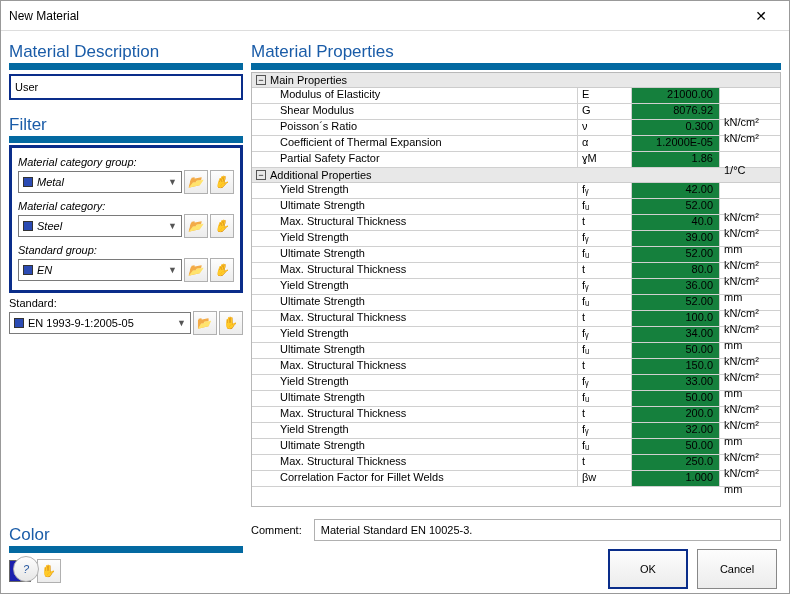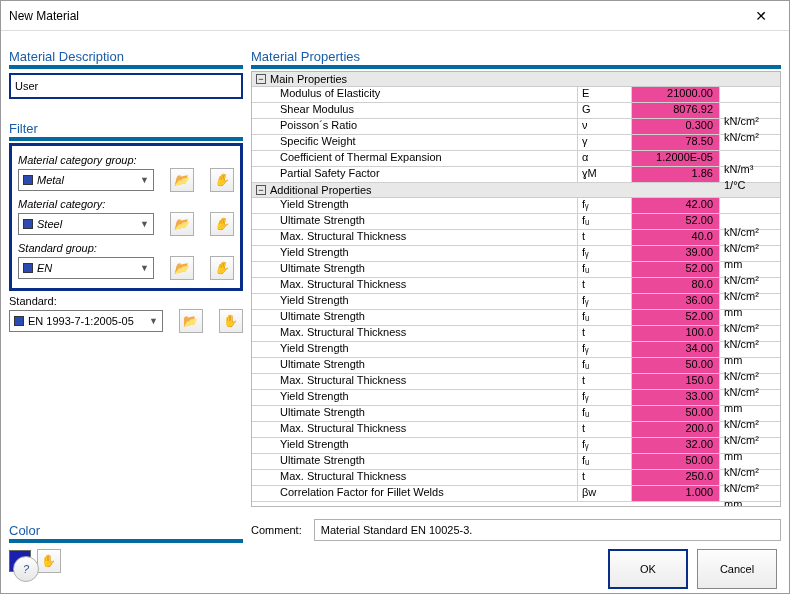--- a/index.html
+++ b/index.html
@@ -3,40 +3,40 @@
 <meta charset="utf-8">
 <style>
 * { box-sizing: border-box; font-family: "Segoe UI", Tahoma, sans-serif; font-size: 11px; }
 body { margin: 0; background: #fff; width: 790px; height: 594px; border: 1px solid #999; position: relative; }
 .titlebar { height: 30px; display: flex; align-items: center; padding: 0 8px; border-bottom: 1px solid #ddd; }
 .titlebar .title { font-size: 12px; }
 .titlebar .close-btn { margin-left: auto; width: 40px; text-align: center; font-size: 14px; cursor: pointer; }
 .content { display: flex; height: 514px; }
 .left-pane { width: 250px; padding: 4px 8px 4px 8px; }
 .right-pane { flex: 1; padding: 4px 8px 4px 0; display: flex; flex-direction: column; }
-.group-label { color: #1a5ca8; font-size: 13px; padding-bottom: 1px; border-bottom: 4px solid #0369a1; margin-top: 14px; }
+.group-label { color: #1a5ca8; font-size: 17px; padding-bottom: 1px; border-bottom: 7px solid #0369a1; margin-top: 7px; }
 .desc-input { width: 100%; height: 26px; border: 2px solid #0a2d8a; margin: 4px 0 8px 0; padding: 2px 4px; outline: none; }
 .filter-box { border: 3px solid #0a2d8a; padding: 4px 6px 8px 6px; margin-top: 2px; font-style: italic; }
 .field-label { margin: 4px 0 2px 0; }
-.row { display: flex; align-items: center; gap: 16px; margin-bottom: 6px; }
+.row { display: flex; align-items: center; gap: 2px; margin-bottom: 6px; }
 .combo { flex: 1; height: 22px; border: 1px solid #7a7a7a; background: #fff; display: flex; align-items: center; padding: 0 4px; position: relative; }
 .combo .swatch { width: 10px; height: 10px; border: 1px solid #333; margin-right: 4px; }
 .combo .dd { margin-left: auto; font-size: 9px; color: #555; }
 .iconbtn { width: 24px; height: 24px; border: 1px solid #b0b0b0; background: linear-gradient(#fdfdfd,#ececec); display: flex; align-items: center; justify-content: center; font-size: 12px; cursor: pointer; }
 .standard-row { margin-top: 4px; }
 .color-section { margin-top: 190px; }
 .color-row { display: flex; align-items: center; gap: 6px; margin-top: 6px; }
 .color-swatch { width: 22px; height: 22px; border: 1px solid #666; }
 .prop-table { flex: 1; border: 1px solid #b8b8b8; overflow: hidden; margin-top: 2px; }
 .section-hdr { background: #e8e8e8; border-bottom: 1px solid #ccc; padding: 1px 4px; display: flex; align-items: center; }
 .section-hdr .tree { width: 10px; height: 10px; border: 1px solid #555; display: inline-flex; align-items: center; justify-content: center; font-size: 9px; line-height: 1; margin-right: 4px; }
 .prow { display: flex; border-bottom: 1px solid #d0d0d0; height: 16px; }
 .prow .pname { flex: 1; padding-left: 28px; border-right: 1px solid #d0d0d0; white-space: nowrap; overflow: hidden; }
 .prow .psym { width: 54px; padding: 0 4px; border-right: 1px solid #d0d0d0; }
-.prow .pval { width: 88px; text-align: right; padding: 0 6px; border-right: 1px solid #d0d0d0; background: #ec4899; }
+.prow .pval { width: 88px; text-align: right; padding: 0 6px; border-right: 1px solid #d0d0d0; background: #15803d; }
 .prow .punit { width: 60px; padding: 0 4px; margin-top: 28px; }
 .comment-row { display: flex; align-items: center; margin-top: 12px; gap: 12px; }
 .comment-input { flex: 1; height: 22px; border: 1px solid #b0b0b0; padding: 2px 6px; }
 .footer { position: absolute; bottom: 0; left: 0; right: 0; height: 48px; display: flex; align-items: center; padding: 0 12px; }
 .help-btn { width: 26px; height: 26px; border: 1px solid #b0b0b0; border-radius: 50%; display: flex; align-items: center; justify-content: center; background: linear-gradient(#fdfdfd,#e6e6e6); font-style: italic; color: #2a5aa0; cursor: pointer; }
 .btn { width: 80px; height: 40px; border: 1px solid #888; background: linear-gradient(#fdfdfd,#ececec); cursor: pointer; margin-left: 9px; }
 .btn.primary { border: 2px solid #0a2d8a; }
 </style>
 </head>
 <body>
@@ -85,21 +85,21 @@
         </div>
         <div class="iconbtn">📂</div>
         <div class="iconbtn">✋</div>
       </div>
     </div>
 
     <div class="field-label standard-row">Standard:</div>
     <div class="row">
       <div class="combo">
         <span class="swatch" style="background:#2b4bb3"></span>
-        <span>EN 1993-7-1:2005-05</span>
+        <span>EN 1993-9-1:2005-05</span>
         <span class="dd">▼</span>
       </div>
       <div class="iconbtn">📂</div>
       <div class="iconbtn">✋</div>
     </div>
 
     <div class="color-section">
       <div class="group-label">Color</div>
       <div class="color-row">
         <div class="color-swatch" style="background:#1b1fae"></div>
@@ -128,26 +128,20 @@
             <div class="pval">8076.92</div>
             <div class="punit">kN/cm²</div>
           </div>
           <div class="prow">
             <div class="pname">Poisson´s Ratio</div>
             <div class="psym">ν</div>
             <div class="pval">0.300</div>
             <div class="punit"></div>
           </div>
           <div class="prow">
-            <div class="pname">Specific Weight</div>
-            <div class="psym">γ</div>
-            <div class="pval">78.50</div>
-            <div class="punit">kN/m³</div>
-          </div>
-          <div class="prow">
             <div class="pname">Coefficient of Thermal Expansion</div>
             <div class="psym">α</div>
             <div class="pval">1.2000E-05</div>
             <div class="punit">1/°C</div>
           </div>
           <div class="prow">
             <div class="pname">Partial Safety Factor</div>
             <div class="psym">ɣM</div>
             <div class="pval">1.86</div>
             <div class="punit"></div>

